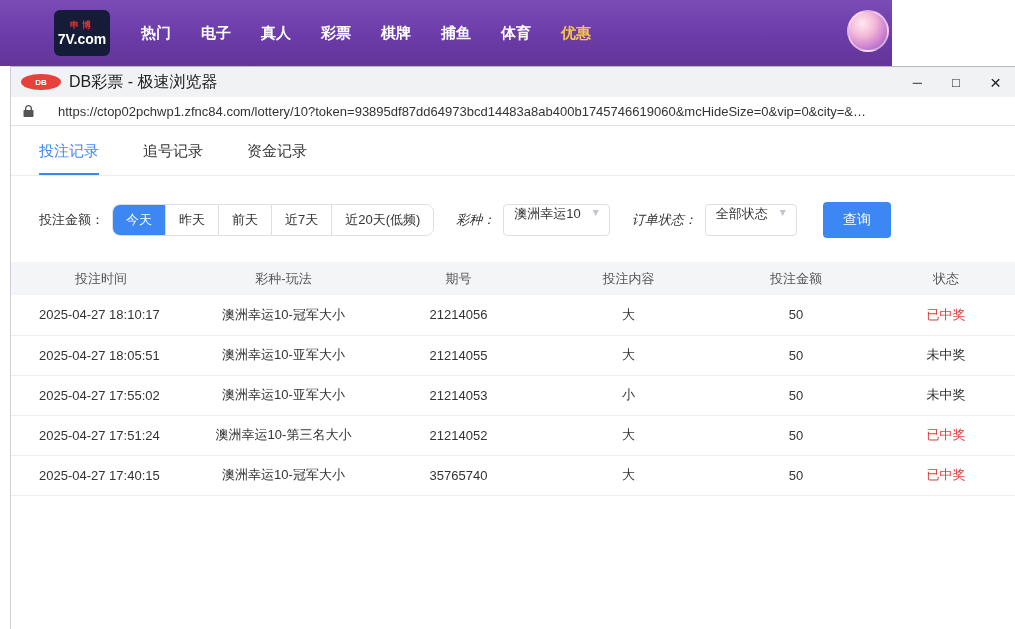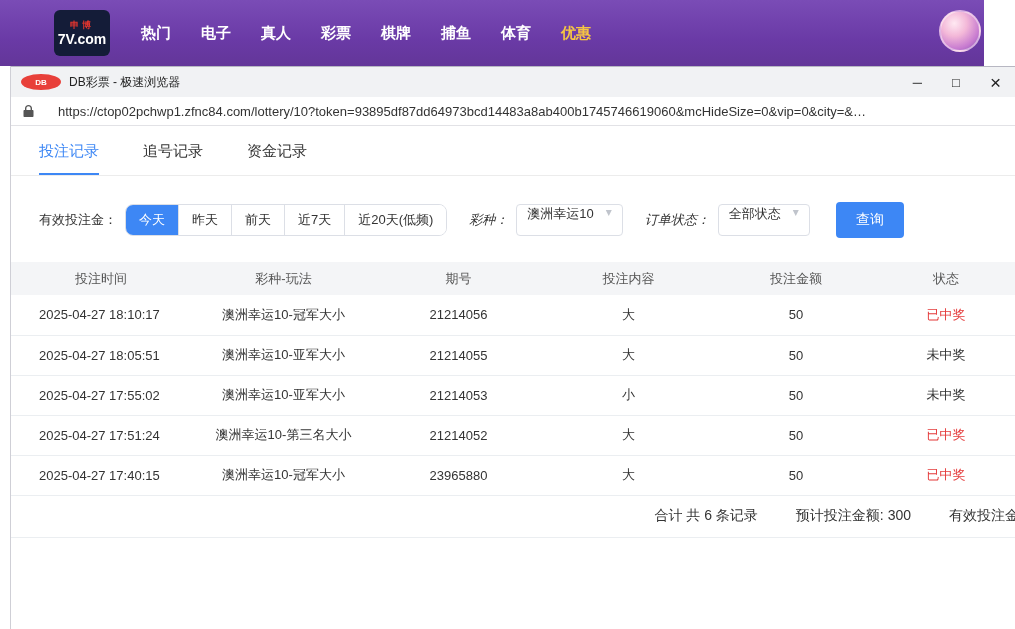--- a/index.html
+++ b/index.html
@@ -4,21 +4,21 @@
 <style>
   * { margin:0; padding:0; box-sizing:border-box; }
   html,body { width:1015px; height:629px; }
   body {
     position:relative; overflow:hidden; background:#fff;
     font-family:"Liberation Sans","DejaVu Sans",sans-serif;
   }
 
   
   .topnav {
-    position:absolute; top:0; left:0; width:984px; height:66px;
+    position:absolute; top:0; left:0; width:892px; height:66px;
     background:linear-gradient(180deg,#7a4cb6 0%,#6a3aa6 60%,#633699 100%);
     display:flex; align-items:center; padding-left:54px;
   }
   .brand-logo {
     width:56px; height:46px; background:#141c38; border-radius:6px;
     display:flex; flex-direction:column; align-items:center; justify-content:center;
     margin-right:16px; cursor:pointer;
   }
   .brand-logo .logo-top { color:#e8362e; font-size:9px; font-weight:bold; letter-spacing:3px; line-height:11px; }
   .brand-logo .logo-bottom { color:#fff; font-size:14px; font-weight:bold; line-height:16px; }
@@ -39,21 +39,21 @@
     background:#fff; border-left:1px solid #cfcfd6; display:flex; flex-direction:column;
   }
   .titlebar {
     height:31px; flex:0 0 31px; background:#f1f2f4; border-top:1px solid #b7b7c2;
     display:flex; align-items:center; padding:0 14px 0 10px; gap:8px;
   }
   .favicon {
     width:40px; height:16px; border-radius:50%; background:#e8403a; color:#fff;
     font-size:8px; font-weight:bold; display:flex; align-items:center; justify-content:center;
   }
-  .win-title { font-size:12px; color:#222; }
+  .win-title { font-size:16px; color:#222; }
   .win-controls { margin-left:auto; display:flex; align-items:center; gap:30px; color:#222; }
   .win-btn { font-size:13px; cursor:pointer; line-height:1; }
   .win-btn.close { font-size:19px; }
 
   .urlbar {
     height:29px; flex:0 0 29px; background:#fff; border-bottom:1px solid #e2e2e6;
     display:flex; align-items:center; gap:24px; padding:0 12px;
   }
   .lock-icon { flex:0 0 auto; display:flex; }
   .url-text { font-size:13px; color:#333; white-space:nowrap; overflow:hidden; }
@@ -156,21 +156,21 @@
 
   <div class="content">
 
     <div class="tabs">
       <span class="tab active">投注记录</span>
       <span class="tab">追号记录</span>
       <span class="tab">资金记录</span>
     </div>
 
     <div class="filters">
-      <span class="filter-label">有效投注金：</span>
+      <span class="filter-label">投注金额：</span>
       <div class="segmented">
         <span class="seg-opt active">今天</span>
         <span class="seg-opt">昨天</span>
         <span class="seg-opt">前天</span>
         <span class="seg-opt">近7天</span>
         <span class="seg-opt">近20天(低频)</span>
       </div>
 
       <span class="filter-label ml30">彩种：</span>
       <div class="select">
@@ -235,28 +235,23 @@
           <td class="cell-time">2025-04-27 17:51:24</td>
           <td>澳洲幸运10-第三名大小</td>
           <td>21214052</td>
           <td>大</td>
           <td>50</td>
           <td class="won">已中奖</td>
         </tr>
         <tr>
           <td class="cell-time">2025-04-27 17:40:15</td>
           <td>澳洲幸运10-冠军大小</td>
-          <td>23965880</td>
+          <td>35765740</td>
           <td>大</td>
           <td>50</td>
           <td class="won">已中奖</td>
         </tr>
       </tbody>
     </table>
 
-    <div class="summary">
-      <span>合计 共 6 条记录</span>
-      <span>预计投注金额: 300</span>
-      <span>有效投注金</span>
-    </div>
 
   </div>
 </div>
 
 </body></html>

